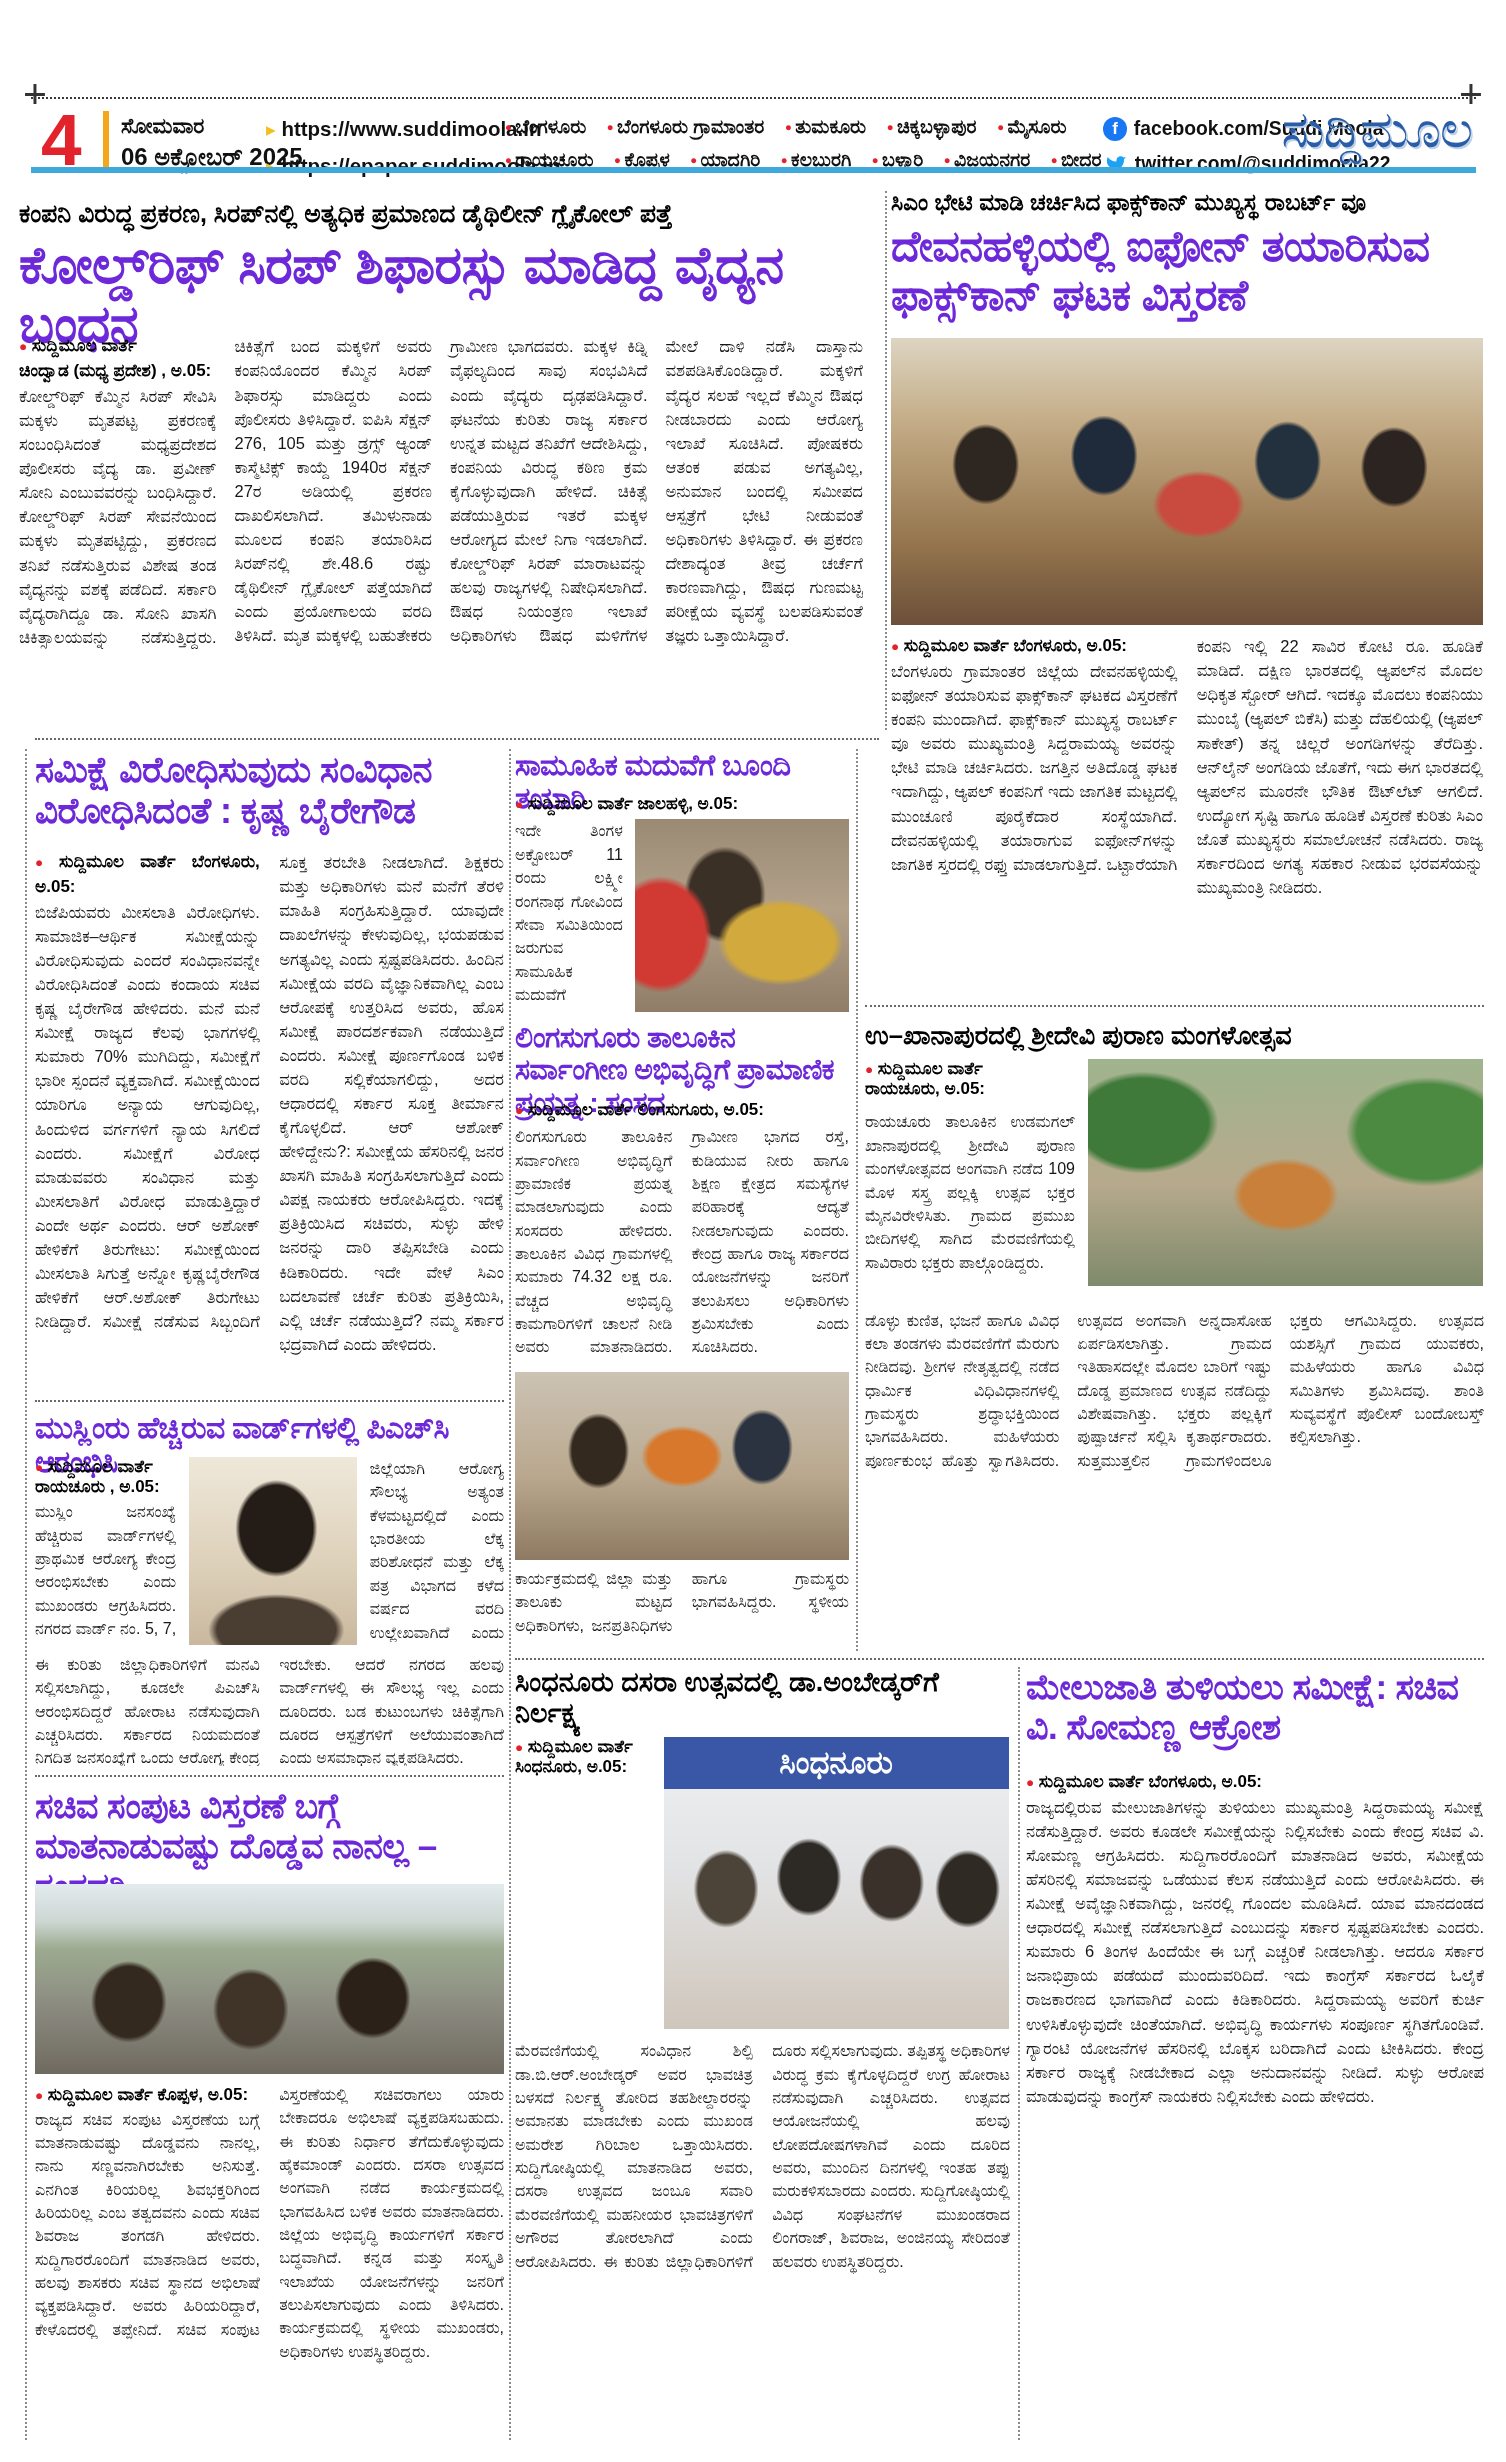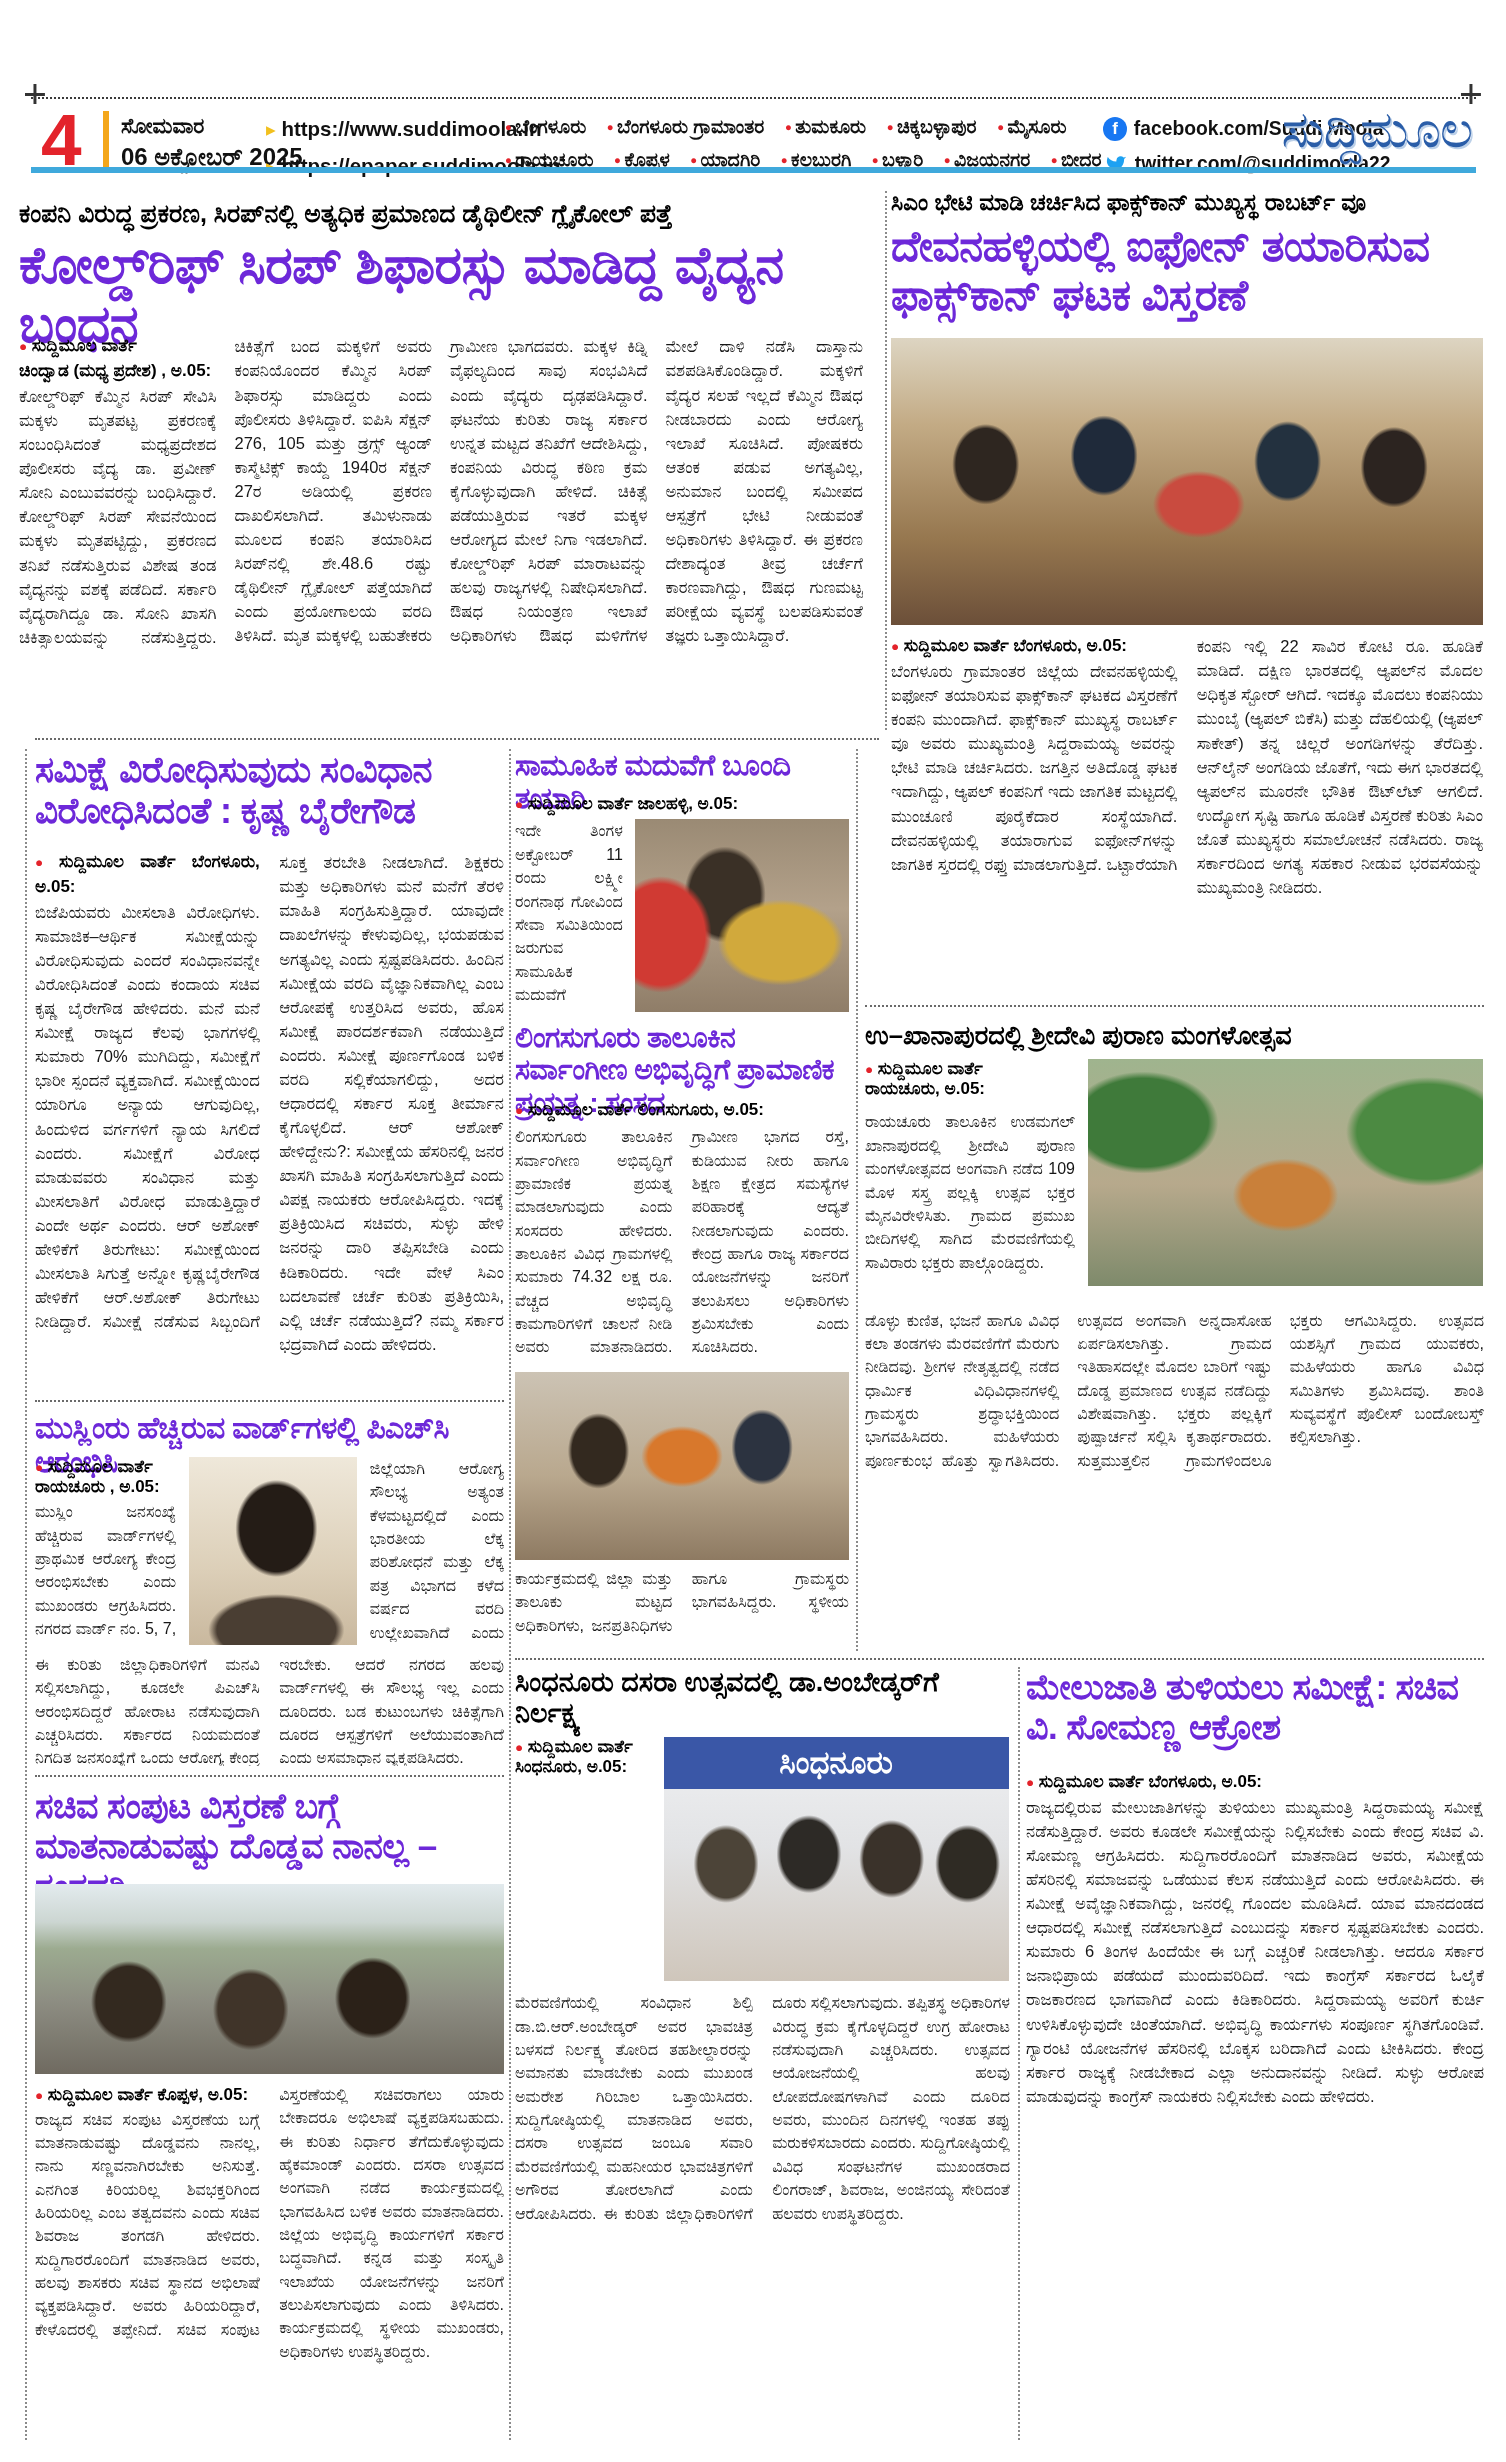--- a/index.html
+++ b/index.html
@@ -222,21 +222,21 @@
     </div>
   </div>
 
   <div class="art" style="left:515px;top:1667px;width:495px;height:773px;">
     <div class="kicker" style="font-size:27px;">ಸಿಂಧನೂರು ದಸರಾ ಉತ್ಸವದಲ್ಲಿ ಡಾ.ಅಂಬೇಡ್ಕರ್‌ಗೆ ನಿರ್ಲಕ್ಷ್ಯ</div>
     <div class="row" style="margin-top:8px;">
       <div style="width:136px;">
         <div class="byline"><span class="bdot">●</span><span>ಸುದ್ದಿಮೂಲ ವಾರ್ತೆ</span></div>
         <div class="dateline">ಸಿಂಧನೂರು, ಅ.05:</div>
       </div>
-      <div class="photo ph-pressmeet" style="width:345px;height:244px;">
+      <div class="photo ph-pressmeet" style="width:345px;height:292px;">
         <div class="banner">ಸಿಂಧನೂರು</div>
       </div>
     </div>
     <div class="body cols-2" style="margin-top:10.2px;height:398px;font-size:16px;">ಮೆರವಣಿಗೆಯಲ್ಲಿ ಸಂವಿಧಾನ ಶಿಲ್ಪಿ ಡಾ.ಬಿ.ಆರ್.ಅಂಬೇಡ್ಕರ್ ಅವರ ಭಾವಚಿತ್ರ ಬಳಸದೆ ನಿರ್ಲಕ್ಷ್ಯ ತೋರಿದ ತಹಶೀಲ್ದಾರರನ್ನು ಅಮಾನತು ಮಾಡಬೇಕು ಎಂದು ಮುಖಂಡ ಅಮರೇಶ ಗಿರಿಬಾಲ ಒತ್ತಾಯಿಸಿದರು. ಸುದ್ದಿಗೋಷ್ಠಿಯಲ್ಲಿ ಮಾತನಾಡಿದ ಅವರು, ದಸರಾ ಉತ್ಸವದ ಜಂಬೂ ಸವಾರಿ ಮೆರವಣಿಗೆಯಲ್ಲಿ ಮಹನೀಯರ ಭಾವಚಿತ್ರಗಳಿಗೆ ಅಗೌರವ ತೋರಲಾಗಿದೆ ಎಂದು ಆರೋಪಿಸಿದರು. ಈ ಕುರಿತು ಜಿಲ್ಲಾಧಿಕಾರಿಗಳಿಗೆ ದೂರು ಸಲ್ಲಿಸಲಾಗುವುದು. ತಪ್ಪಿತಸ್ಥ ಅಧಿಕಾರಿಗಳ ವಿರುದ್ಧ ಕ್ರಮ ಕೈಗೊಳ್ಳದಿದ್ದರೆ ಉಗ್ರ ಹೋರಾಟ ನಡೆಸುವುದಾಗಿ ಎಚ್ಚರಿಸಿದರು. ಉತ್ಸವದ ಆಯೋಜನೆಯಲ್ಲಿ ಹಲವು ಲೋಪದೋಷಗಳಾಗಿವೆ ಎಂದು ದೂರಿದ ಅವರು, ಮುಂದಿನ ದಿನಗಳಲ್ಲಿ ಇಂತಹ ತಪ್ಪು ಮರುಕಳಿಸಬಾರದು ಎಂದರು. ಸುದ್ದಿಗೋಷ್ಠಿಯಲ್ಲಿ ವಿವಿಧ ಸಂಘಟನೆಗಳ ಮುಖಂಡರಾದ ಲಿಂಗರಾಜ್, ಶಿವರಾಜ, ಅಂಜಿನಯ್ಯ ಸೇರಿದಂತೆ ಹಲವರು ಉಪಸ್ಥಿತರಿದ್ದರು.</div>
   </div>
 
   <div class="art" style="left:1026px;top:1667px;width:458px;height:773px;">
     <div class="headline" style="font-size:35px;height:94px;">ಮೇಲುಜಾತಿ ತುಳಿಯಲು ಸಮೀಕ್ಷೆ: ಸಚಿವ ವಿ. ಸೋಮಣ್ಣ ಆಕ್ರೋಶ</div>
     <div class="body" style="margin-top:9px;height:654px;font-size:16.5px;">
       <div class="byline"><span class="bdot">●</span><span>ಸುದ್ದಿಮೂಲ ವಾರ್ತೆ</span> <span class="dateline">ಬೆಂಗಳೂರು, ಅ.05:</span></div>

